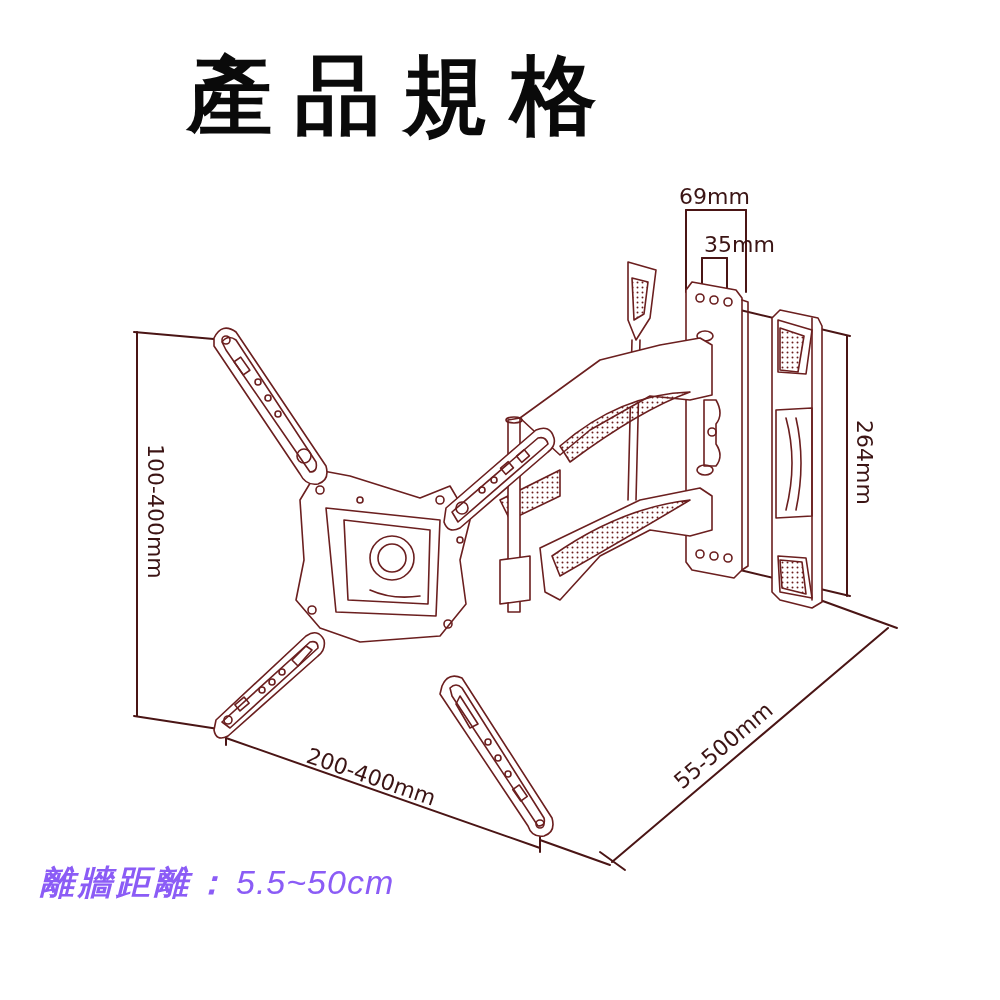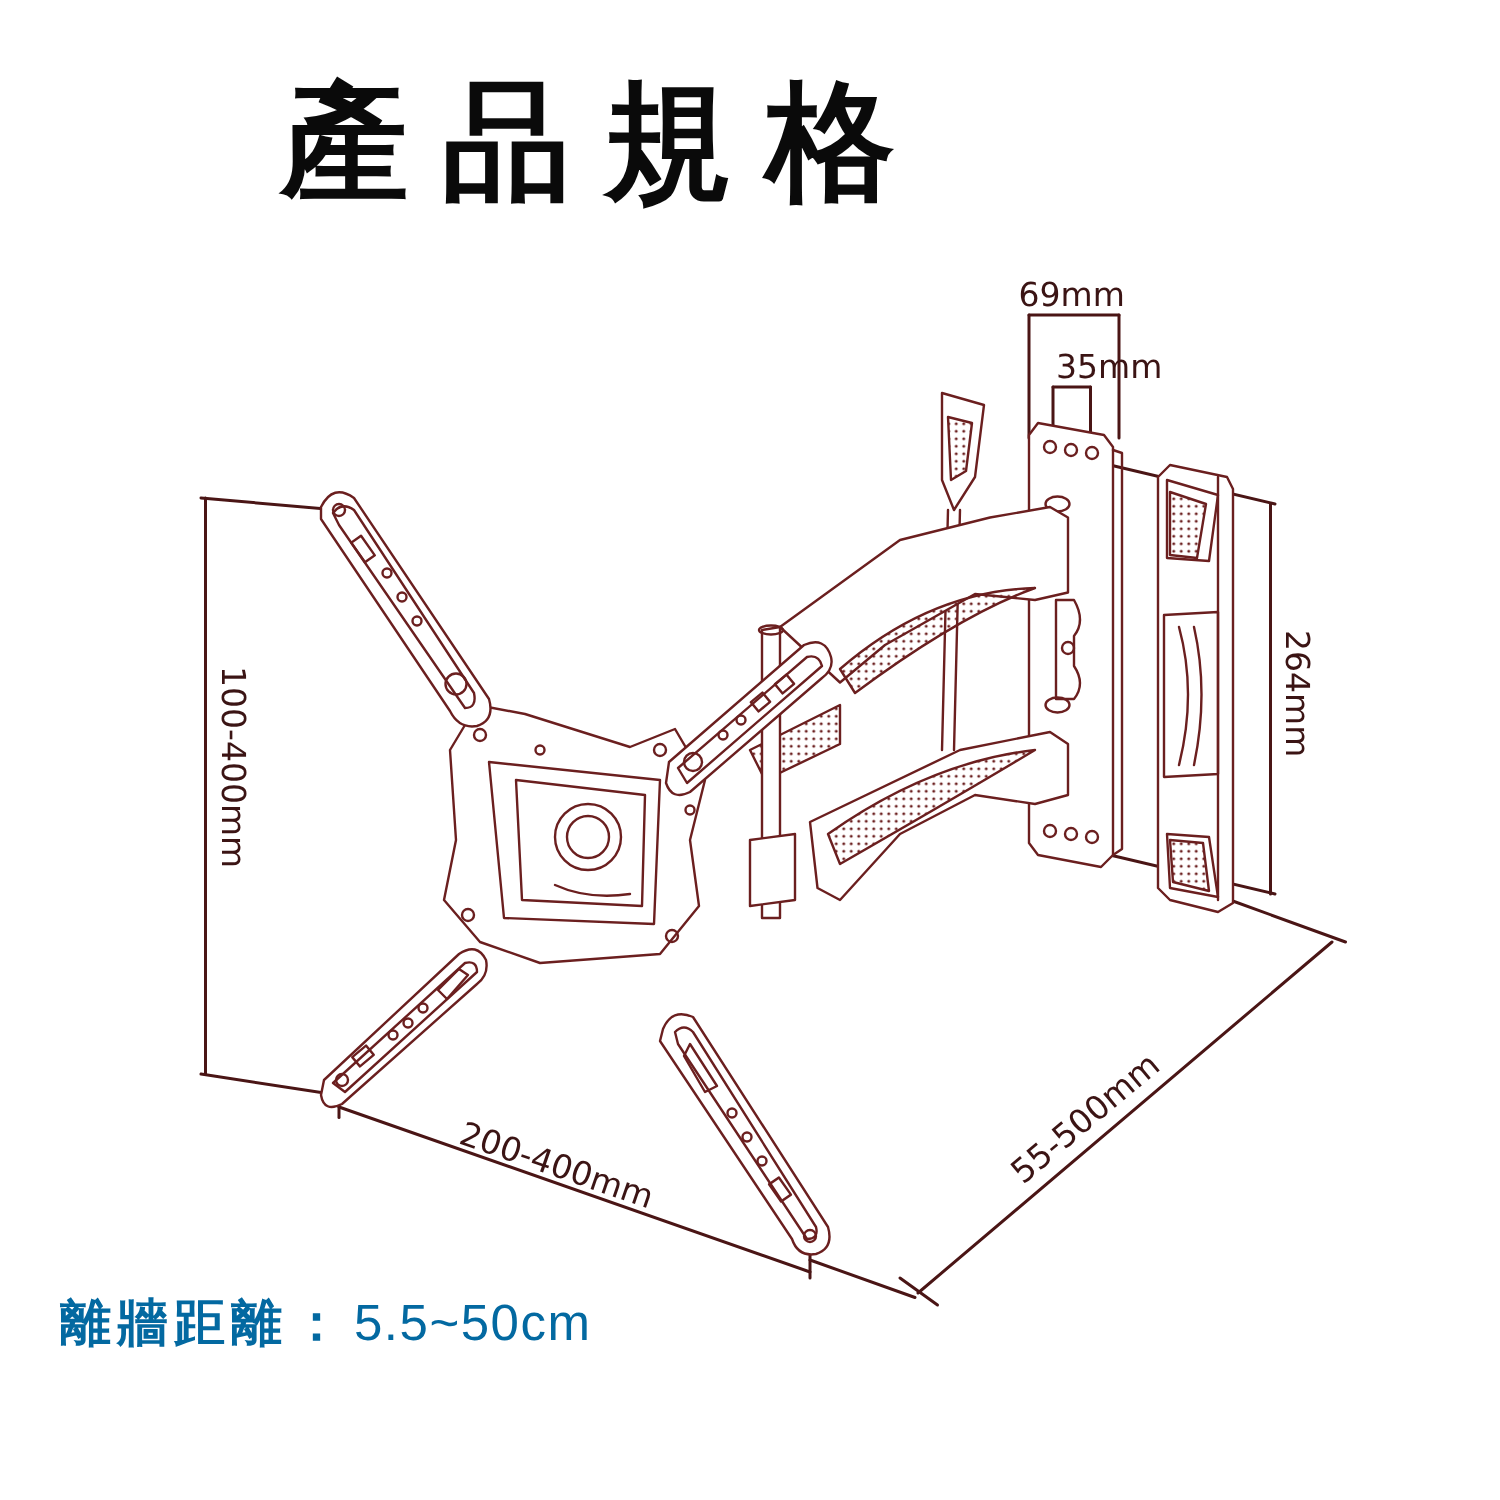--- a/index.html
+++ b/index.html
@@ -1,20 +1,20 @@
 <!DOCTYPE html>
 <html><head>
 <meta charset="utf-8">
 <style>
   html,body{margin:0;padding:0;background:#ffffff;}
   body{width:1000px;height:1000px;position:relative;overflow:hidden;font-family:"DejaVu Sans","Liberation Sans",sans-serif;}
   .title{position:absolute;left:0;top:40px;width:805px;text-align:center;font-size:86px;font-weight:bold;letter-spacing:22px;color:#0a0a0a;line-height:110px;}
   svg.drawing{position:absolute;left:0;top:0;}
   .dim{fill:#3b1414;font-family:"DejaVu Sans","Liberation Sans",sans-serif;font-size:22px;}
-  .specs{position:absolute;left:40px;top:858px;font-size:34px;color:#0369a1;line-height:48px;font-weight:bold;}
+  .specs{position:absolute;left:40px;top:858px;font-size:34px;color:#8b5cf6;line-height:48px;font-weight:bold;font-style:italic;}
   .spec-row{white-space:nowrap;}
   .spec-label{letter-spacing:4px;}
   .spec-sep{margin:0 8px 0 2px;}
   .spec-value{font-weight:normal;font-family:"Liberation Sans","DejaVu Sans",sans-serif;font-size:34px;letter-spacing:1px;}
 </style>
 </head>
 <body>
 
 <div class="title">產品規格</div>
 

